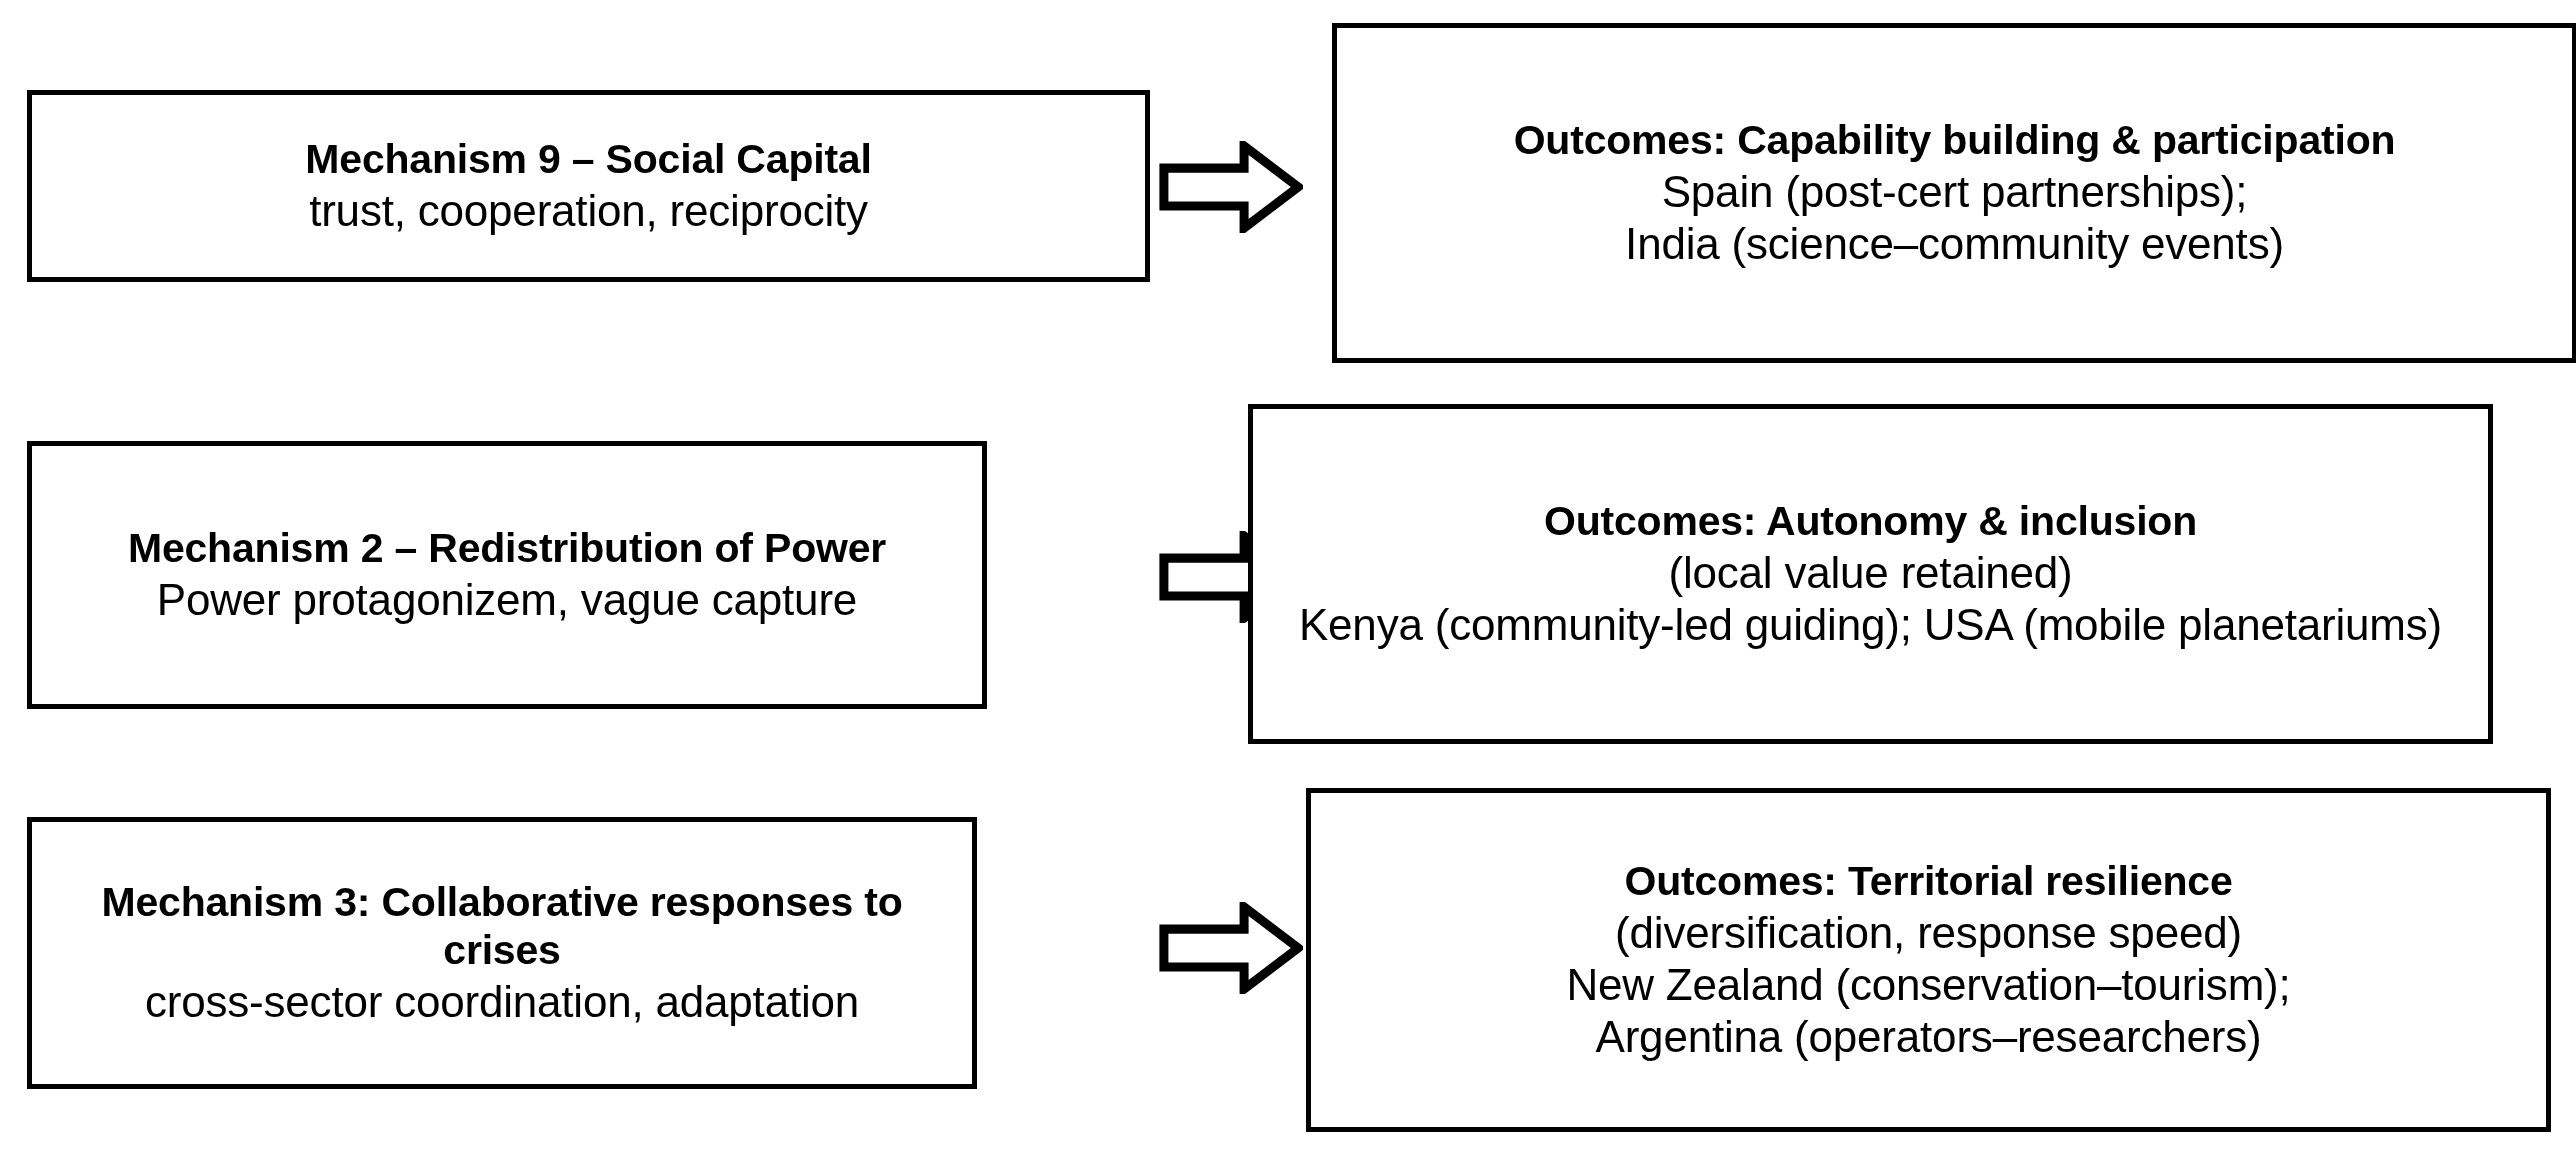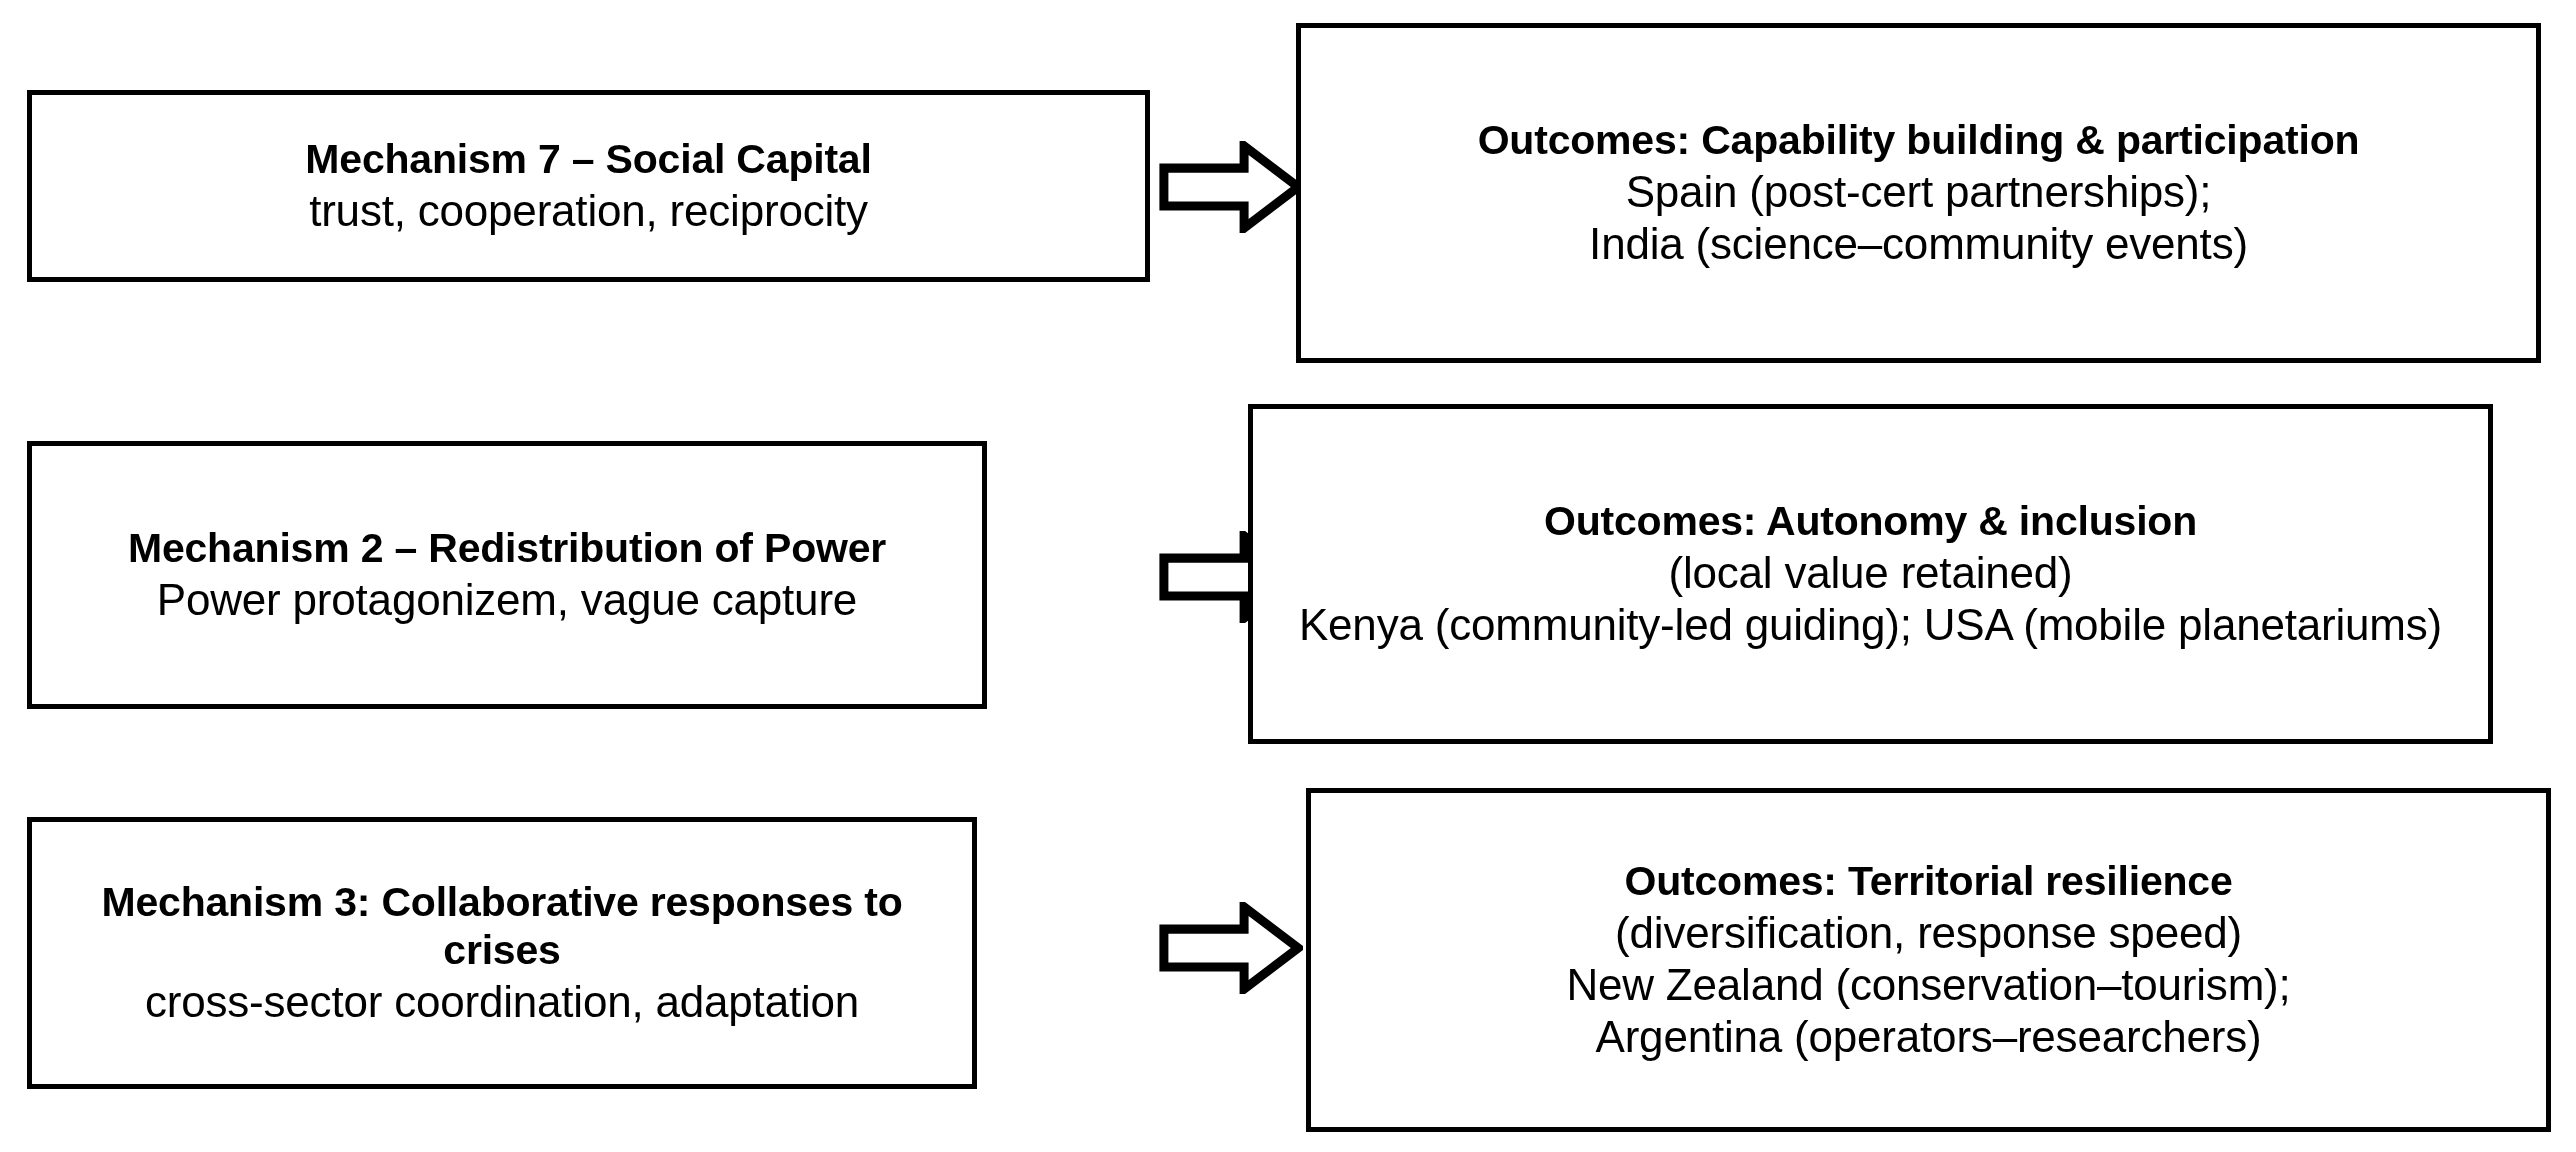--- a/index.html
+++ b/index.html
@@ -59,31 +59,31 @@
     position: absolute;
   }
   .arrow svg { display: block; width: 100%; height: 100%; }
 </style>
 </head>
 <body>
 
 <div id="canvas">
 
   <div class="box mech" style="left:27px; top:90px; width:1123px; height:192px;">
-    <div class="title">Mechanism 7 – Social Capital</div>
+    <div class="title">Mechanism 9 – Social Capital</div>
     <div class="sub">trust, cooperation, reciprocity</div>
   </div>
 
   <div class="arrow" style="left:1159px; top:141px; width:144px; height:92px;">
     <svg viewBox="0 0 176 112" preserveAspectRatio="none" aria-hidden="true">
       <polygon points="6,33 104,33 104,6 170,56 104,106 104,79 6,79" fill="#ffffff" stroke="#000000" stroke-width="11" stroke-linejoin="miter"></polygon>
     </svg>
   </div>
 
-  <div class="box outcome" style="left:1296px; top:23px; width:1245px; height:340px;">
+  <div class="box outcome" style="left:1332px; top:23px; width:1245px; height:340px;">
     <div class="title">Outcomes: Capability building &amp; participation</div>
     <div class="sub">Spain (post-cert partnerships);
 India (science–community events)</div>
   </div>
 
   <div class="box mech" style="left:27px; top:441px; width:960px; height:268px;">
     <div class="title">Mechanism 2 – Redistribution of Power</div>
     <div class="sub">Power protagonizem, vague capture</div>
   </div>
 

